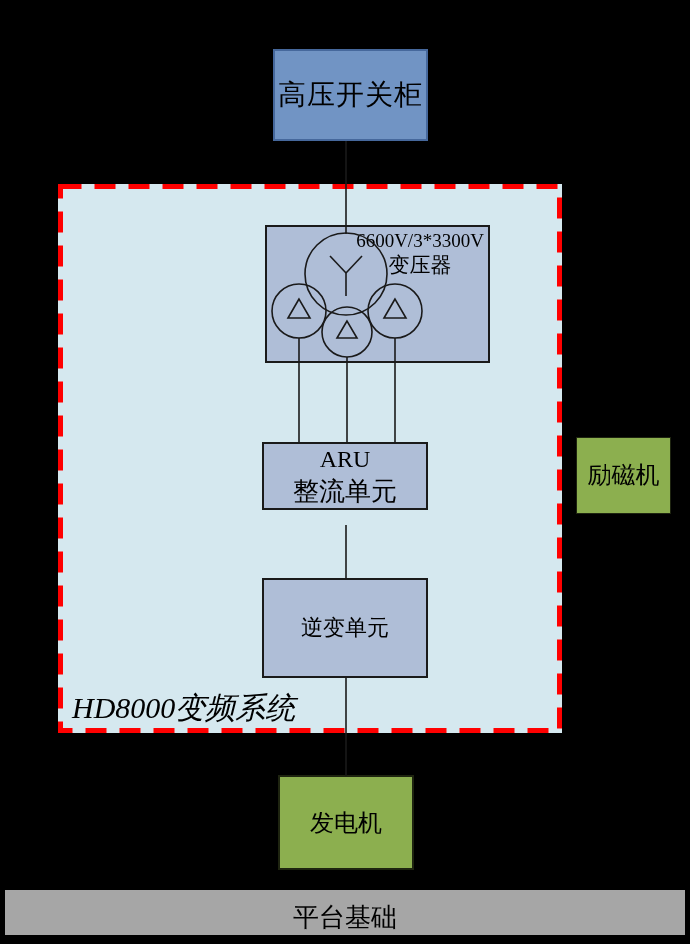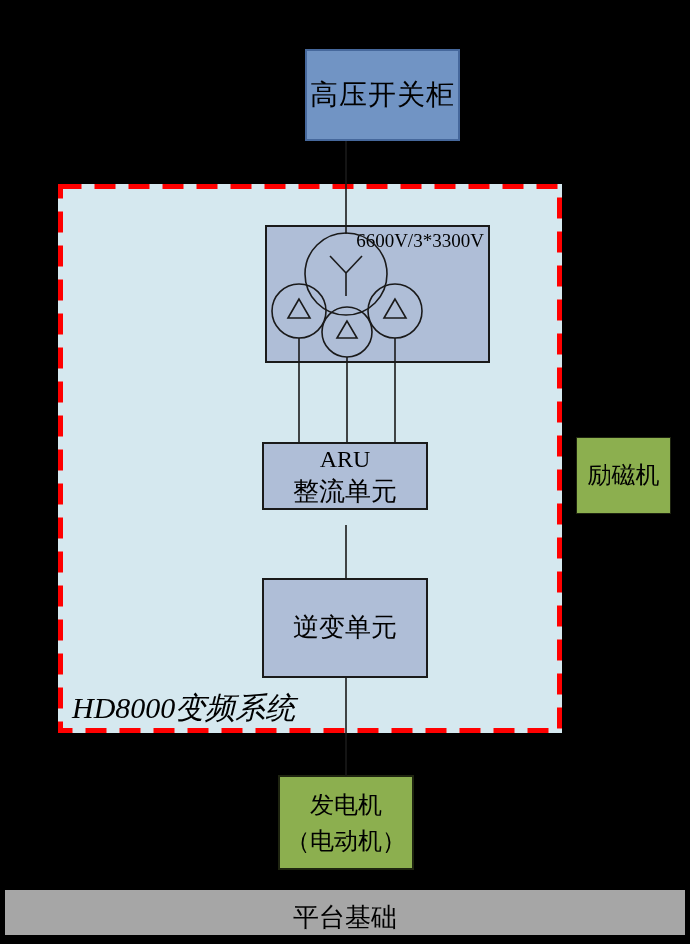--- a/index.html
+++ b/index.html
@@ -19,35 +19,35 @@
   }
   html,body{margin:0;padding:0;background:var(--background);}
   body{font-family:"Liberation Serif","DejaVu Serif",serif;color:var(--text);}
   .canvas{
     position:relative;width:690px;height:944px;background:var(--background);
     overflow:hidden;
   }
   .box{position:absolute;box-sizing:border-box;display:flex;flex-direction:column;
        align-items:center;justify-content:center;text-align:center;line-height:1.35;}
   .hv{left:273px;top:49px;width:155px;height:92px;background:var(--switchgear-fill);
-      border:2px solid var(--switchgear-border);font-size:28px;letter-spacing:1px;margin-left:32px;}
+      border:2px solid var(--switchgear-border);font-size:28px;letter-spacing:1px;}
   .system{left:58px;top:184px;width:504px;height:549px;position:absolute;
       background:var(--system-fill);box-sizing:border-box;font-style:italic;}
   .system-border-svg{position:absolute;left:0;top:0;width:100%;height:100%;display:block;}
   .system-title{position:absolute;left:14px;top:504px;font-size:30px;white-space:nowrap;}
   .transformer{left:265px;top:225px;width:225px;height:138px;background:var(--component-fill);
       border:2px solid var(--component-border);}
   .transformer-label{position:absolute;top:3px;right:2px;width:132px;text-align:center;
       font-size:19px;line-height:1.2;}
   .transformer-label .l2{font-size:21px;}
   .aru{left:262px;top:442px;width:166px;height:68px;background:var(--component-fill);
       border:2px solid var(--component-border);font-size:26px;line-height:1.3;}
   .aru .l1{font-size:24px;}
   .inverter{left:262px;top:578px;width:166px;height:100px;background:var(--component-fill);
-      border:2px solid var(--component-border);font-size:26px;}
+      border:2px solid var(--component-border);font-size:22px;}
   .exciter{left:576px;top:437px;width:95px;height:77px;background:var(--machine-fill);
       border:1px solid var(--machine-border);font-size:24px;}
   .generator{left:278px;top:775px;width:136px;height:95px;background:var(--machine-fill);
       border:2px solid var(--machine-border);font-size:24px;line-height:1.5;}
   .platform{left:3px;top:888px;width:684px;height:49px;background:var(--platform-fill);
       border:2px solid var(--platform-border);font-size:26px;justify-content:flex-end;}
   .symbols{position:absolute;left:0;top:0;width:690px;height:944px;pointer-events:none;}
   .symbols line,.symbols circle,.symbols polygon{
       stroke:var(--connector);stroke-width:1.6;fill:none;}
 </style>
@@ -63,39 +63,39 @@
     <div class="system-title">HD8000变频系统</div>
   </div>
 
   <div class="box hv">
     <span>高压开关柜</span>
   </div>
 
   <div class="box transformer">
     <div class="transformer-label">
       <div class="l1">6600V/3*3300V</div>
+      <div class="l2">变压器</div>
     </div>
   </div>
 
   <div class="box aru">
     <div class="l1">ARU</div>
     <div class="l2">整流单元</div>
   </div>
 
   <div class="box inverter">
     <span>逆变单元</span>
   </div>
 
   <div class="box exciter">
     <span>励磁机</span>
   </div>
 
   <div class="box generator">
     <div>发电机</div>
-    <div>（电动机）</div>
   </div>
 
   <div class="box platform">
     <span>平台基础</span>
   </div>
 
   <svg class="symbols" viewBox="0 0 690 944">
 
     <line x1="346" y1="141" x2="346" y2="234"></line>
 

